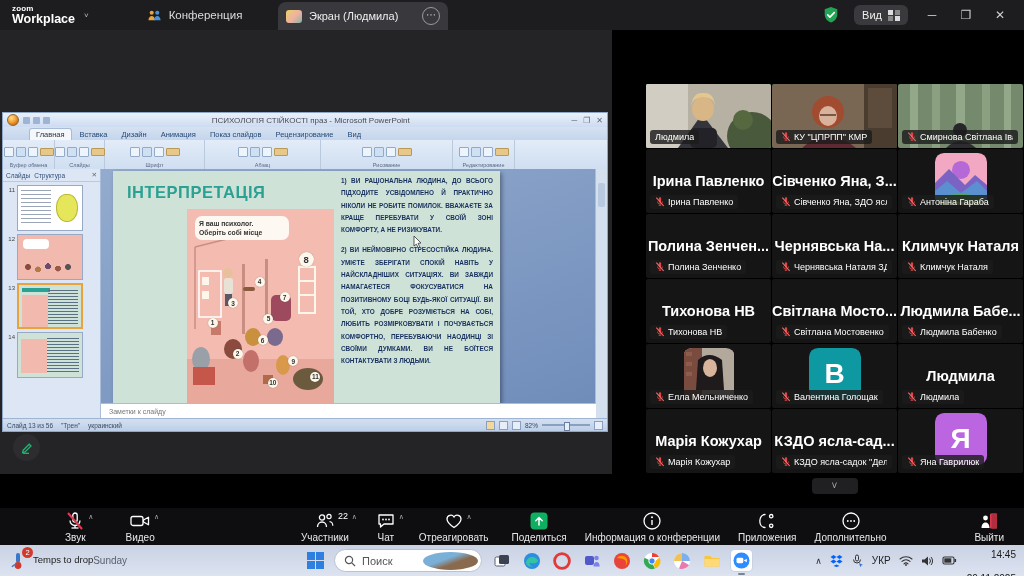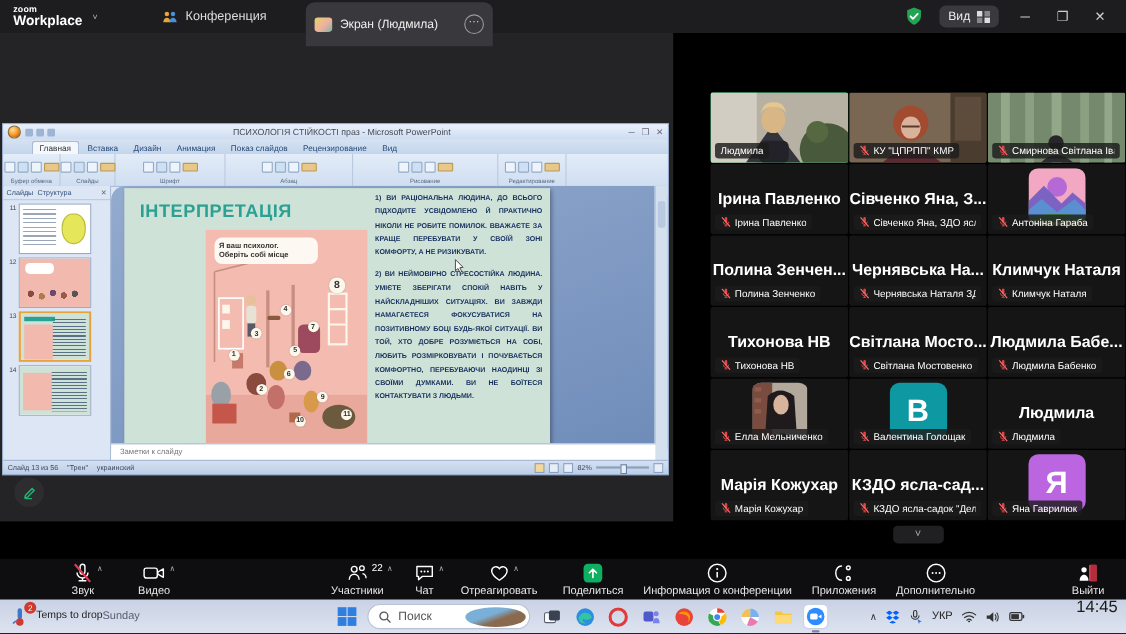--- a/index.html
+++ b/index.html
@@ -7,21 +7,21 @@
          font-family:"Liberation Sans",sans-serif;-webkit-font-smoothing:antialiased;}
   
   .topbar{position:absolute;top:0;left:0;right:0;height:30px;background:#1d1d20;display:flex;align-items:center;z-index:30;}
   .logo{display:flex;align-items:center;gap:7px;padding:0 10px 0 12px;}
   .logo .stack{display:flex;flex-direction:column;line-height:1;}
   .logo .zsmall{color:#fff;font-size:8px;font-weight:bold;letter-spacing:.2px;}
   .logo .zmain{color:#fff;font-size:12.5px;font-weight:bold;}
   .chev-dn{color:#bbb;font-size:8px;margin-left:2px;}
   .conf-tab{display:flex;align-items:center;gap:7px;margin-left:48px;color:#ddd;font-size:11.5px;}
   .ppl-ico{width:15px;height:13px;}
-  .tab-active{position:absolute;left:278px;top:2px;width:170px;height:40px;background:#39393d;border-radius:8px 8px 0 0;
+  .tab-active{position:absolute;left:278px;top:2px;width:170px;height:28px;background:#39393d;border-radius:8px 8px 0 0;
       display:flex;align-items:center;gap:7px;padding:0 8px;box-sizing:border-box;}
   .tab-thumb{width:16px;height:13px;border-radius:3px;background:linear-gradient(135deg,#e8d26a 0%,#f0b0a0 55%,#7fb6a8 100%);flex:0 0 auto;}
   .tab-title{color:#eee;font-size:11px;white-space:nowrap;overflow:hidden;flex:1;}
   .tab-more{width:16px;height:16px;border:1px solid #9a9a9a;border-radius:50%;color:#ccc;font-size:10px;line-height:14px;text-align:center;flex:0 0 auto;}
   .top-right{margin-left:auto;display:flex;align-items:center;gap:14px;padding-right:14px;}
   .shield{width:18px;height:18px;}
   .view-pill{display:flex;align-items:center;gap:6px;background:#3a3a3e;border-radius:6px;height:20px;padding:0 8px;color:#eee;font-size:11px;}
   .grid-ico{width:12px;height:11px;}
   .winbtn{color:#cfcfcf;font-size:12px;width:20px;text-align:center;}
   
@@ -58,21 +58,21 @@
   .t-head{position:absolute;right:4px;top:8px;width:20px;height:26px;border-radius:45% 45% 48% 48%;background:#e6e65a;border:1px solid #b9b93a;}
   .t-pinkfull{position:absolute;inset:0;background:#f2b9ae;}
   .t-bub{position:absolute;left:5px;top:4px;width:26px;height:10px;background:#fff;border-radius:4px;}
   .t-crowd{position:absolute;left:6px;bottom:4px;width:50px;height:16px;
       background:radial-gradient(circle 3px at 8% 50%,#8a4a3e 95%,transparent),radial-gradient(circle 3px at 28% 65%,#b07a4a 95%,transparent),radial-gradient(circle 3px at 48% 45%,#6a4a6e 95%,transparent),radial-gradient(circle 3px at 68% 60%,#9a5a4a 95%,transparent),radial-gradient(circle 3px at 88% 50%,#555 95%,transparent);}
   .t-greenbg{position:absolute;inset:0;background:#cfe2d8;}
   .t-title{position:absolute;left:3px;top:3px;width:28px;height:4px;background:#2aa193;}
   .t-pink{position:absolute;left:3px;top:10px;width:26px;height:32px;background:#f2b9ae;}
   .t-text{position:absolute;right:3px;top:5px;width:30px;height:36px;background:repeating-linear-gradient(#5a7086 0 1px,transparent 1px 3px);}
   
-  .canvas{flex:1;position:relative;background:linear-gradient(160deg,#93abce,#6e8bb9);border-radius:13px;}
+  .canvas{flex:1;position:relative;background:linear-gradient(160deg,#93abce,#6e8bb9);}
   .slide{position:absolute;left:12px;top:2px;width:387px;height:232px;background:#cfe2d8;box-shadow:2px 2px 4px rgba(0,0,0,.35);}
   .slide-title{position:absolute;left:14px;top:12px;font-size:16.5px;font-weight:bold;color:#2aa193;letter-spacing:.5px;}
   .pinkpanel{position:absolute;left:74px;top:38px;width:147px;height:194px;background:#f4bcb1;overflow:hidden;}
   .bubble{position:absolute;left:8px;top:7px;width:86px;padding:3px 4px;background:#fdf9f2;border-radius:7px;font-size:6.8px;font-weight:bold;color:#333;line-height:1.35;}
   .bubble:after{content:"";position:absolute;left:12px;bottom:-4px;border:4px solid transparent;border-top-color:#fdf9f2;}
   .seat{position:absolute;width:10px;height:10px;border-radius:50%;background:#fdf6ea;color:#333;
         font-size:6.5px;font-weight:bold;display:flex;align-items:center;justify-content:center;box-shadow:0 0 1px rgba(0,0,0,.4);}
   .seat.big{width:15px;height:15px;font-size:9.5px;}
   .furn{position:absolute;}
   .stext{position:absolute;left:228px;top:4px;width:152px;font-size:6.4px;font-weight:bold;color:#16305e;text-align:justify;line-height:1.92;}
@@ -124,21 +124,21 @@
   .tcenter{display:flex;align-items:center;gap:9px;margin-left:148px;}
   .search{display:flex;align-items:center;gap:6px;background:#fff;border:1px solid #b9c2d4;border-radius:13px;height:23px;width:148px;padding:0 3px 0 9px;box-sizing:border-box;}
   .search span{color:#555;font-size:11px;flex:1;}
   .search .spic{width:18px;height:18px;border-radius:50%;background:linear-gradient(160deg,#7ab0d8 40%,#8a6a4e 60%);}
   .appico{width:21px;height:21px;border-radius:4px;position:relative;display:flex;align-items:center;justify-content:center;}
   .zoomapp{background:#fff;box-shadow:0 0 0 1px #c9d2e4;}
   .zoomapp:after{content:"";position:absolute;bottom:-4px;left:7px;width:7px;height:2px;border-radius:2px;background:#7a8496;}
   .tray{margin-left:auto;display:flex;align-items:center;gap:8px;padding-right:8px;color:#333;}
   .tray .lang{font-size:10px;color:#222;}
   .clock{display:flex;flex-direction:column;align-items:flex-end;line-height:1.2;padding-left:2px;}
-  .clock span{font-size:15px;color:#1a1a1a;margin-top:12px;}
+  .clock span{font-size:10px;color:#1a1a1a;margin-top:12px;}
 </style>
 </head>
 <body>
 
 <div id="stage">
 
   <div class="topbar">
     <div class="logo">
       <div class="stack">
         <span class="zsmall">zoom</span>

